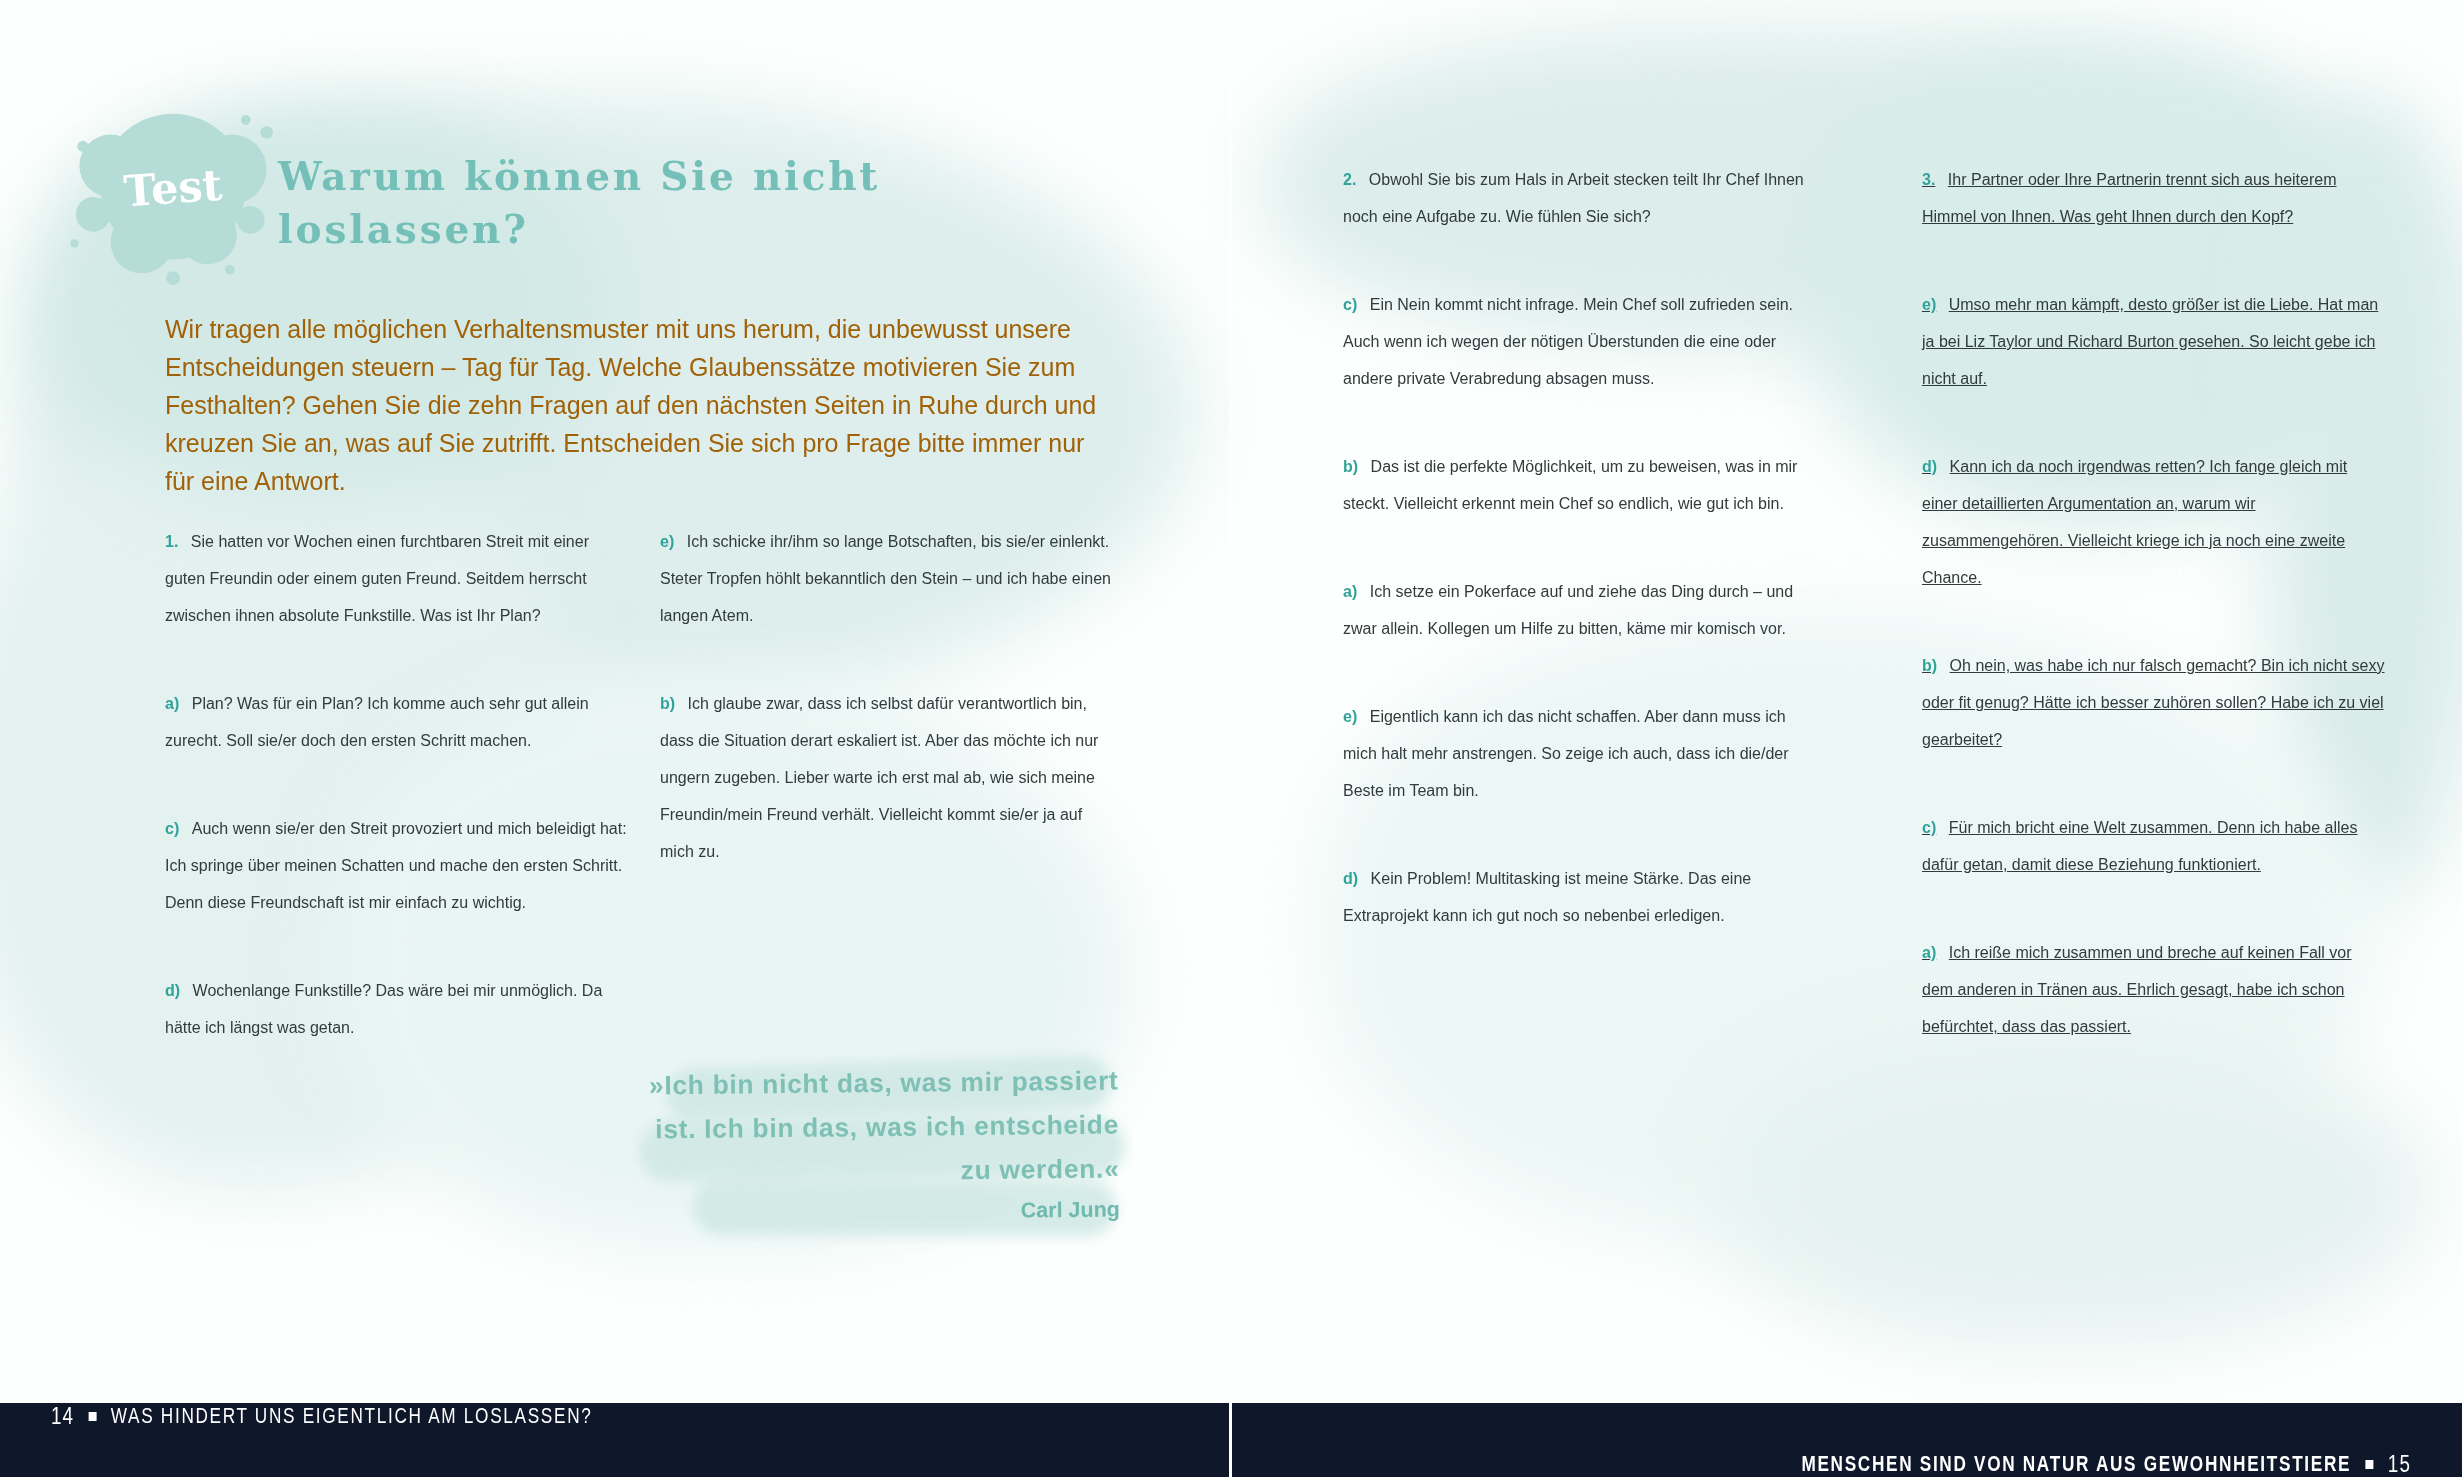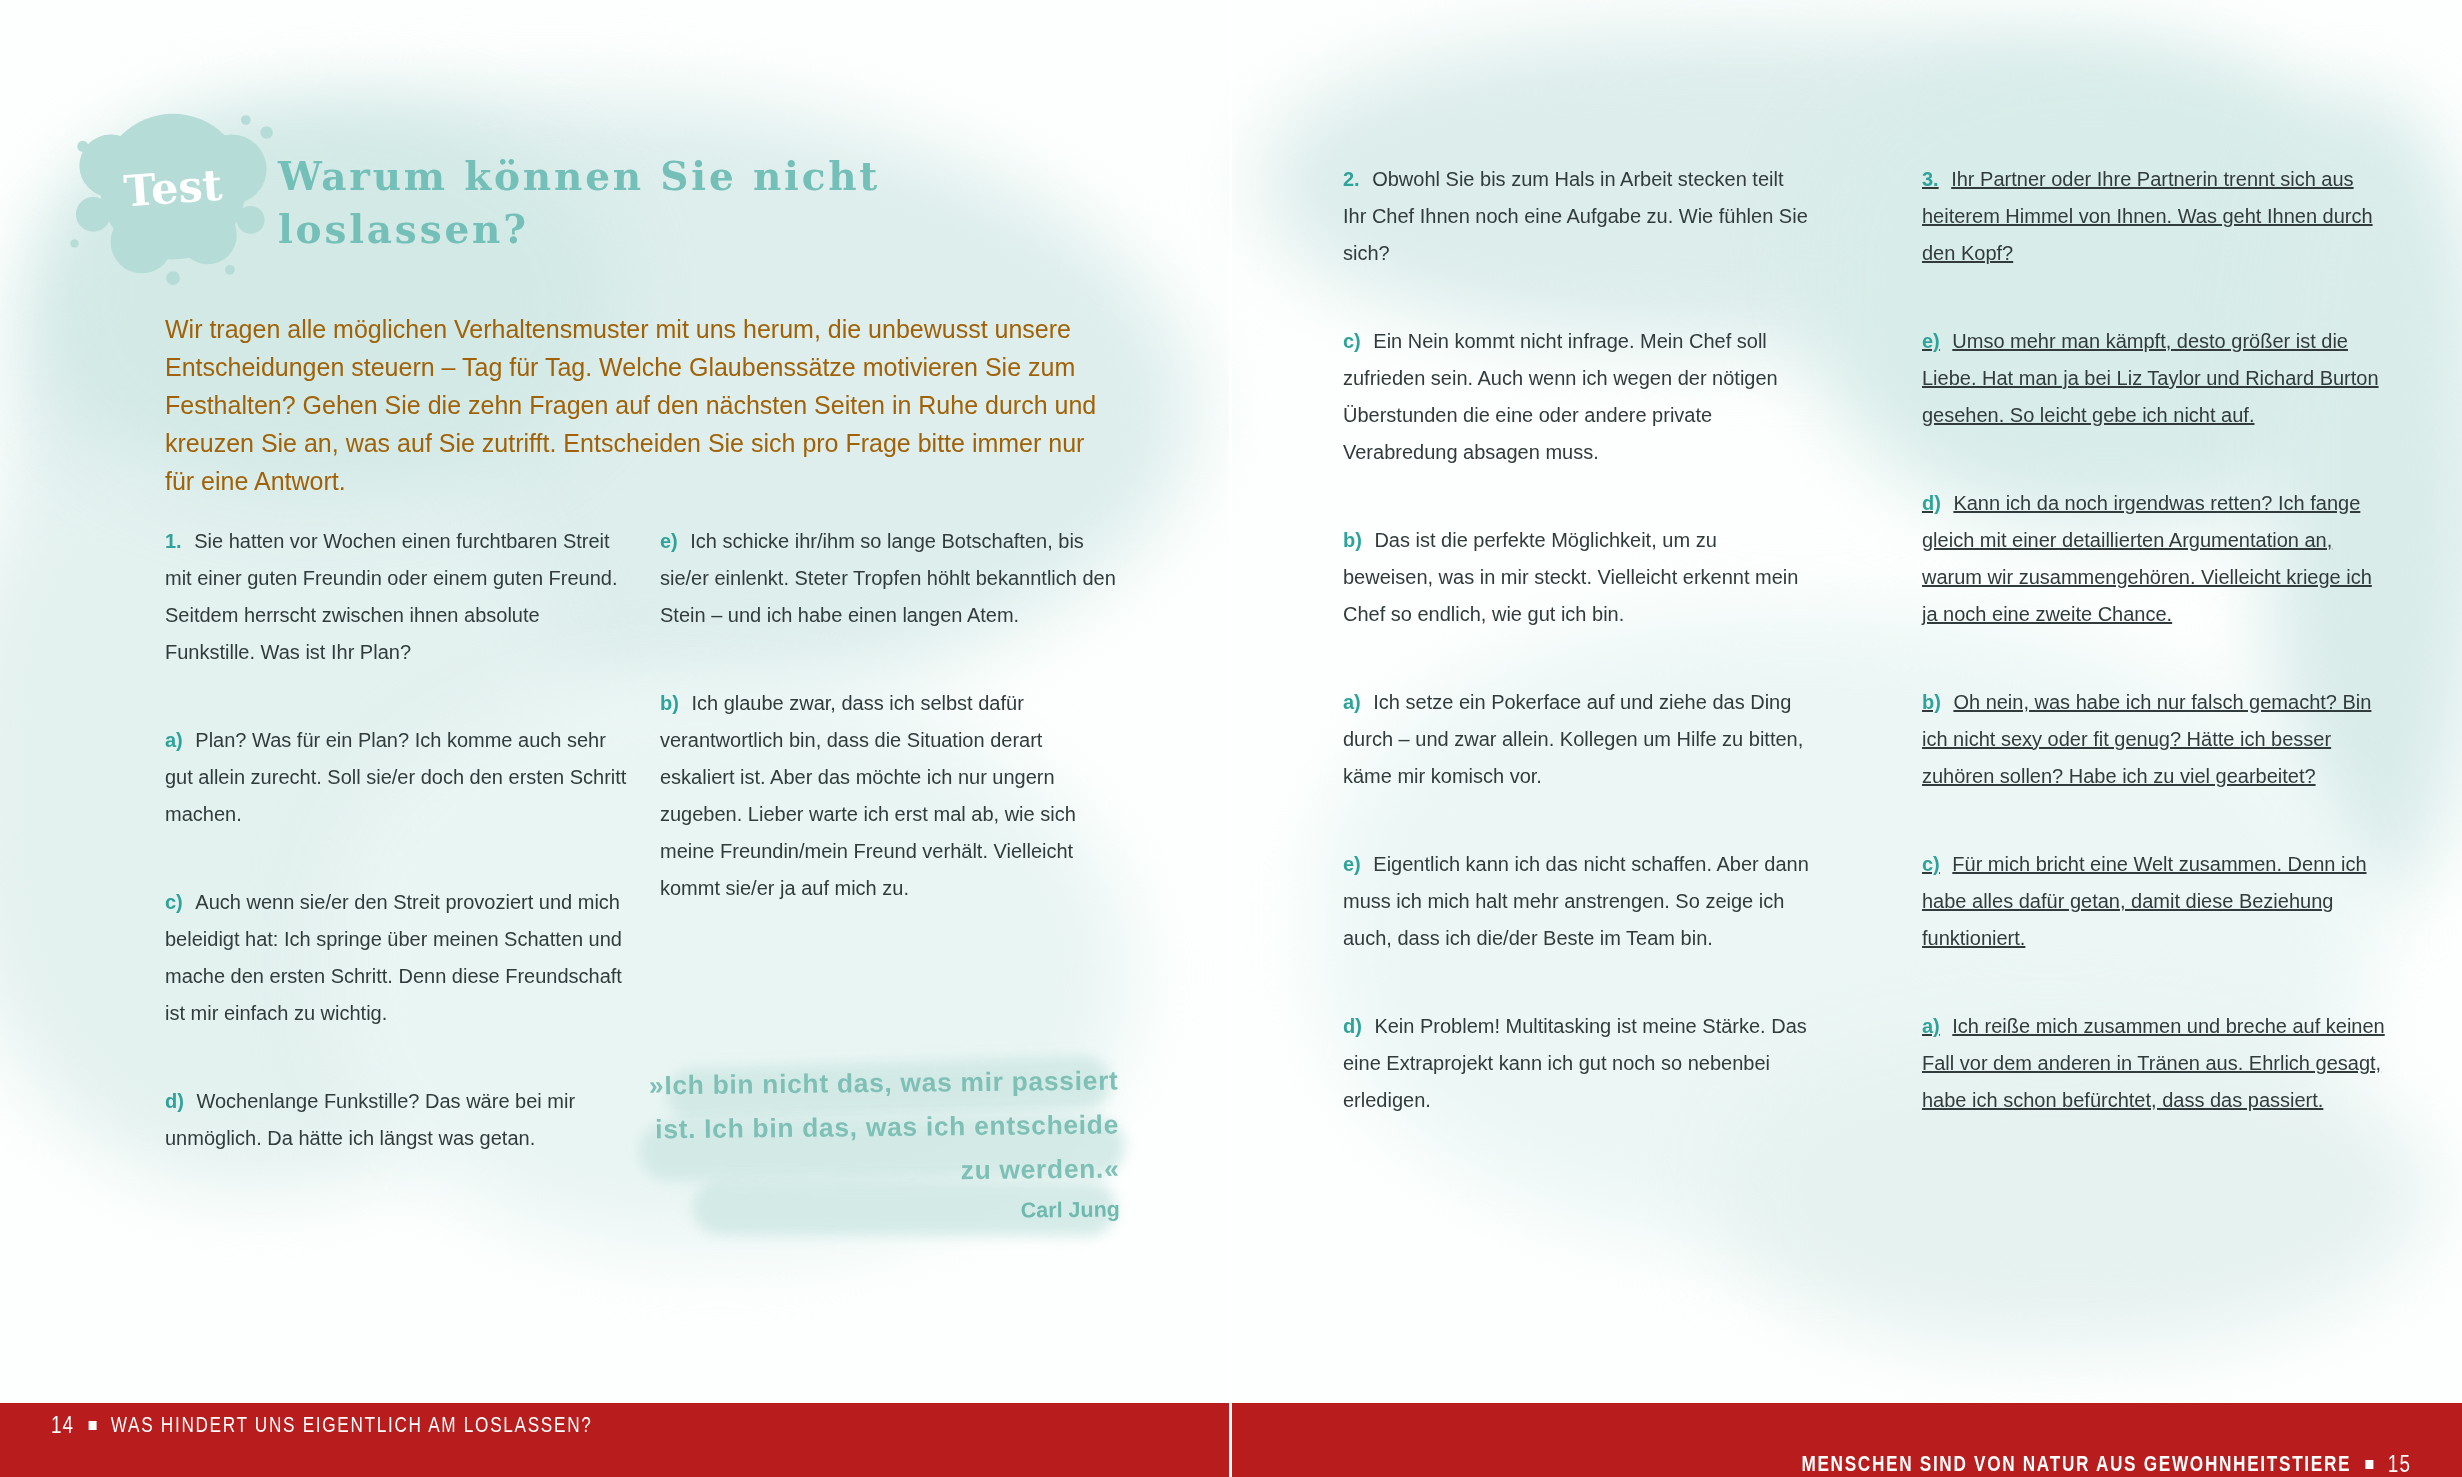--- a/index.html
+++ b/index.html
@@ -20,38 +20,38 @@
 
   h1.title{
     position:absolute;left:267px;top:139px;width:695px;margin:11px;z-index:2;
     font-family:"DejaVu Serif",serif;font-weight:bold;font-size:39px;line-height:53px;
     color:#74c0b8;letter-spacing:2.8px;
   }
   .intro{
     position:absolute;left:165px;top:285px;width:952px;z-index:2;
     font-size:25px;line-height:38px;color:#a16207;
   }
-  .col{position:absolute;z-index:2;font-size:20px;line-height:37px;color:#313b3b;}
+  .col{position:absolute;z-index:2;font-size:16px;line-height:37px;color:#313b3b;}
   .block{margin-bottom:51px;}
   .lab{color:#2fa39a;font-weight:bold;margin-right:12.5px;}
 
   
   .quote-wrap{position:absolute;left:629px;top:1041px;width:500px;height:236px;z-index:2;transform:rotate(-0.6deg);}
   .stroke{position:absolute;background:#cfe8e4;border-radius:31px;filter:blur(6.3px);opacity:.85;}
   .quote-text{
     position:relative;z-index:2;text-align:right;padding:19.5px 9.7px 0 0;
     font-size:26.4px;line-height:44px;letter-spacing:0.7px;color:#7fc0b6;font-weight:bold;
   }
   .quote-author{
     position:relative;z-index:2;text-align:right;padding:7px 9.7px 0 0;
     font-size:21.5px;font-weight:bold;color:#6fb9af;
   }
 
   
-  .footbar{position:absolute;top:1403px;height:75px;background:#b91c1c;z-index:4;display:flex;align-items:flex-start;box-sizing:border-box;padding-top:9px;}
+  .footbar{position:absolute;top:1403px;height:75px;background:#0f172a;z-index:4;display:flex;align-items:flex-start;box-sizing:border-box;padding-top:0;}
   .footbar.left{left:0;width:1229px;padding-left:51px;}
   .footbar.right{left:1232px;width:1230px;justify-content:flex-end;padding-right:51px;align-items:flex-end;}
   .footrow{display:flex;align-items:center;color:#ffffff;white-space:nowrap;}
   .footbar.left .footrow{transform:scaleX(0.8);transform-origin:left center;}
   .footbar.right .footrow{transform:scaleX(0.8);transform-origin:right center;}
   .pagenum{font-size:23.6px;letter-spacing:1.4px;}
   .caption{font-size:21.5px;letter-spacing:2.1px;}
   .caption.bold{font-weight:bold;}
   .square{display:inline-block;width:9.7px;height:9.7px;background:#ffffff;margin:0 18px;}
 </style>

